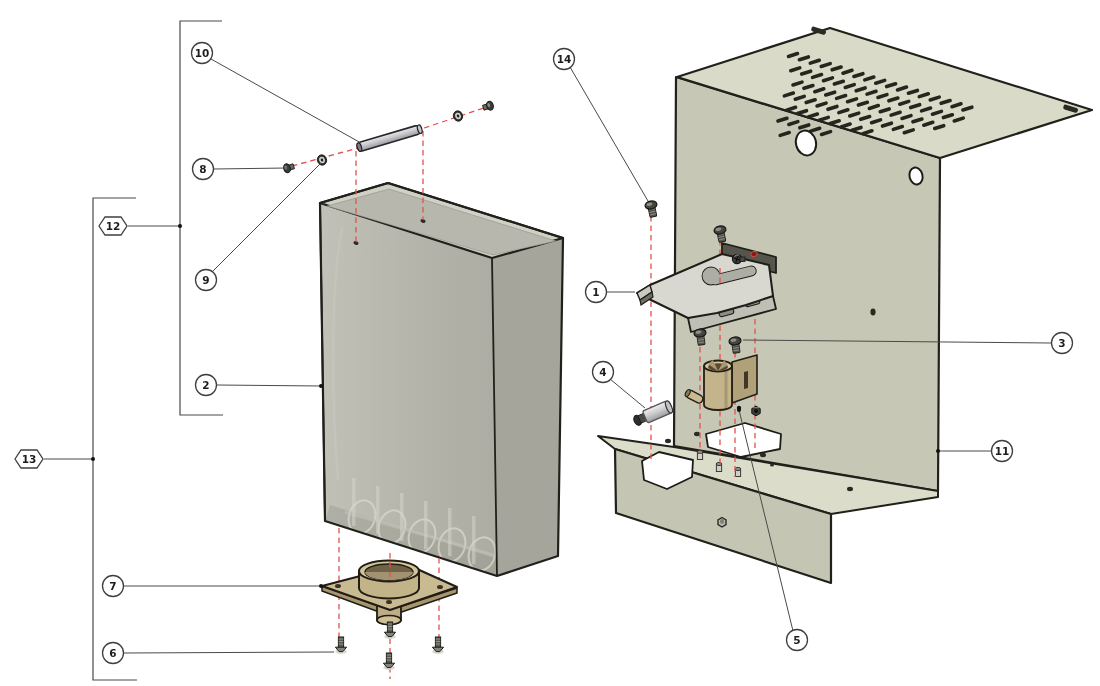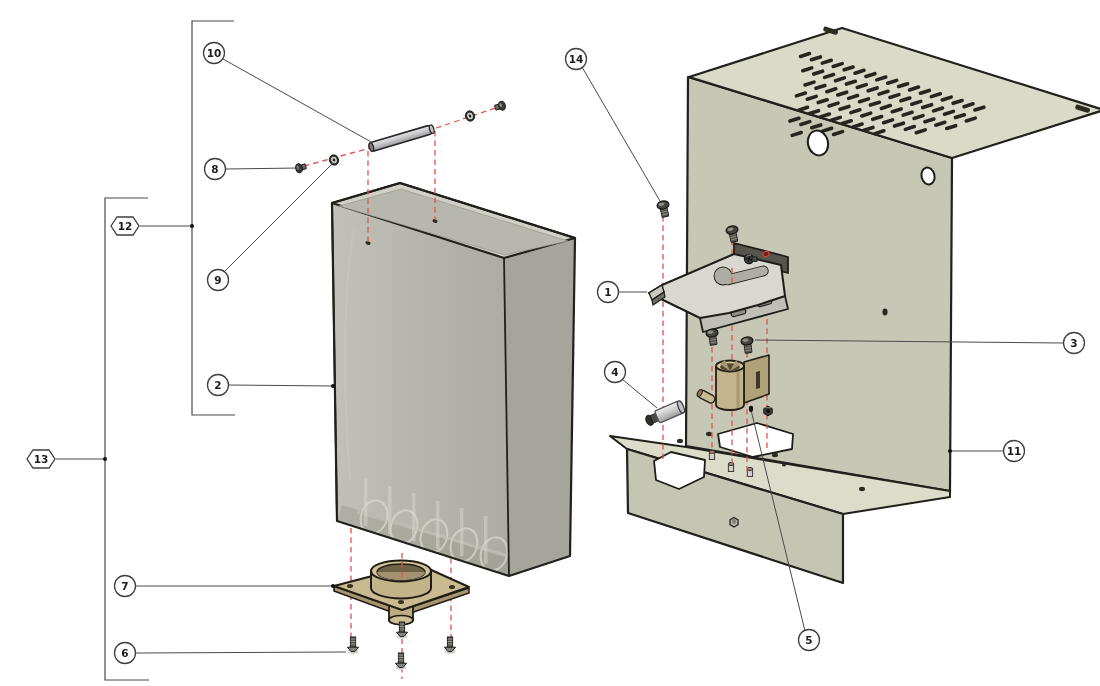--- a/index.html
+++ b/index.html
@@ -1,16 +1,16 @@
 <!DOCTYPE html>
 <html><head>
 <meta charset="utf-8">
 <style>
   html,body{margin:0;padding:0;background:#ffffff;}
-  .stage{width:1036px;height:686px;position:relative;font-family:"DejaVu Sans",sans-serif;margin-left:12px;}
+  .stage{width:1036px;height:686px;position:relative;font-family:"DejaVu Sans",sans-serif;}
   svg{display:block;}
   .callout-text{font-family:"DejaVu Sans",sans-serif;font-size:10.5px;font-weight:600;fill:#1c1c1c;}
 </style>
 </head>
 <body>
 
 <div class="stage">
 <svg id="scene" width="1100" height="686" viewBox="0 0 1100 686" xmlns="http://www.w3.org/2000/svg">
   <defs>
     <linearGradient id="hopFront" x1="0" y1="0" x2="1" y2="0">

